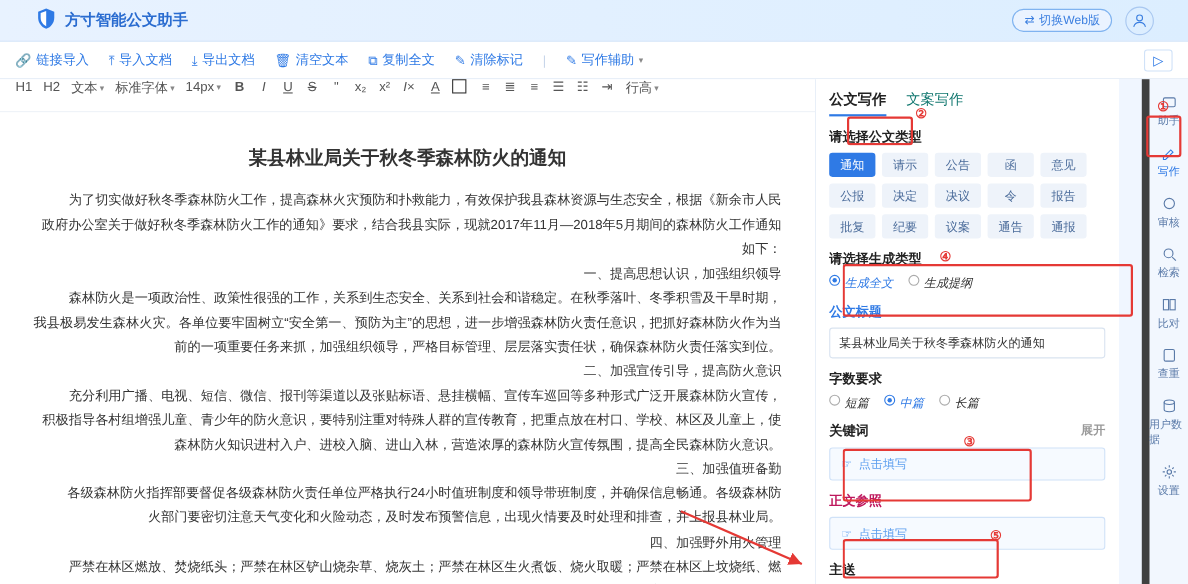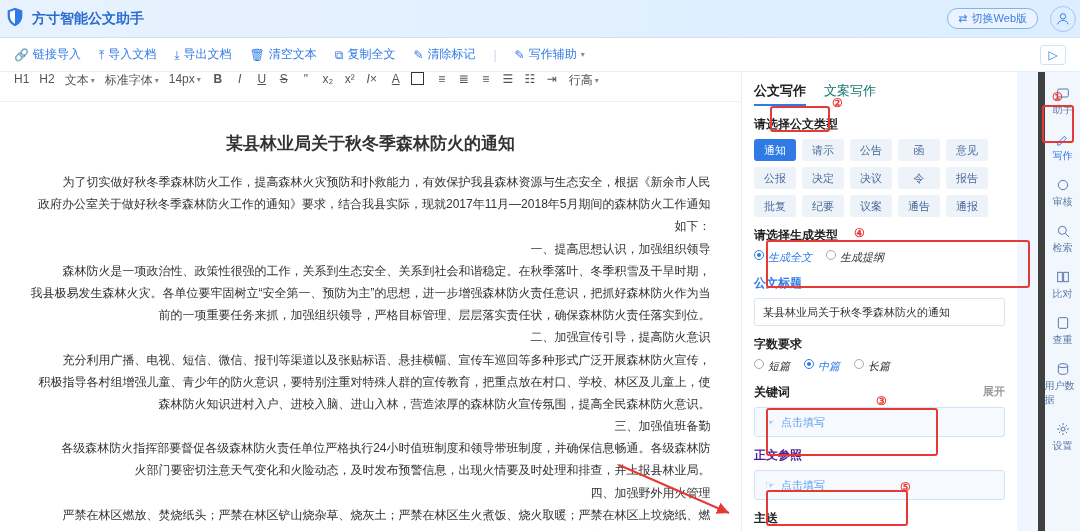--- a/index.html
+++ b/index.html
@@ -1,19 +1,19 @@
 <!DOCTYPE html>
 <html><head>
 <meta charset="utf-8">
 <style>
 * { box-sizing: border-box; margin: 0; padding: 0; }
 body { font-family: "Microsoft YaHei", Arial, sans-serif; font-size: 12px; background: #f0f6ff; color: #333; width: 1080px; height: 531px; overflow: hidden; position: relative; }
 
 
-.header { height: 38px; background: linear-gradient(90deg, #e8f2ff, #dceeff); display: flex; align-items: center; padding: 0 4px; border-bottom: 1px solid #d0e2f8; }
+.header { height: 38px; background: linear-gradient(90deg, #e8f2ff, #dceeff); display: flex; align-items: center; padding: 0 31px; border-bottom: 1px solid #d0e2f8; }
 .logo { display: flex; align-items: center; gap: 6px; }
 .logo-icon { width: 22px; height: 22px; }
 .logo-text { font-size: 14px; font-weight: 600; color: #2a6cd0; }
 .header-spacer { flex: 1; }
 .web-btn { border: 1px solid #7fb3f0; background: #eaf3ff; color: #3b7fe0; border-radius: 14px; padding: 2px 10px; font-size: 11px; display: flex; align-items: center; gap: 4px; }
 .avatar { width: 26px; height: 26px; border: 1px solid #a8c7f0; border-radius: 50%; margin-left: 12px; display: flex; align-items: center; justify-content: center; color: #3b7fe0; }
 
 
 .actionbar { height: 34px; background: #fff; display: flex; align-items: center; padding: 0 14px; gap: 18px; border-bottom: 1px solid #e6eef8; }
 .action { display: flex; align-items: center; gap: 4px; color: #2f7ae5; font-size: 12px; cursor: pointer; }
@@ -255,21 +255,21 @@
           <span>长篇</span>
         </div>
     </div>
 
     <div class="sec-label"><span>关键词</span><span class="expand">展开</span></div>
     <div class="click-fill">
       <span>☞</span>
       <span>点击填写</span>
     </div>
 
-    <div class="sec-label" style="color:#4c1d95">正文参照</div>
+    <div class="sec-label" style="color:#be185d">正文参照</div>
     <div class="click-fill">
       <span>☞</span>
       <span>点击填写</span>
     </div>
 
     <div class="sec-label">主送</div>
     
   </div>
 
   <div class="sidebar">

